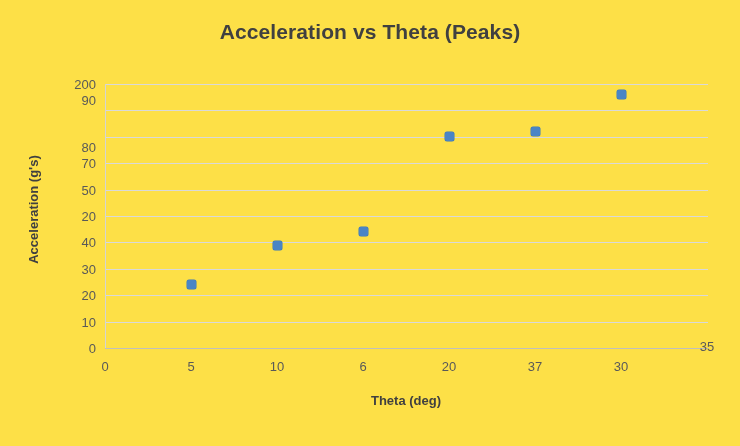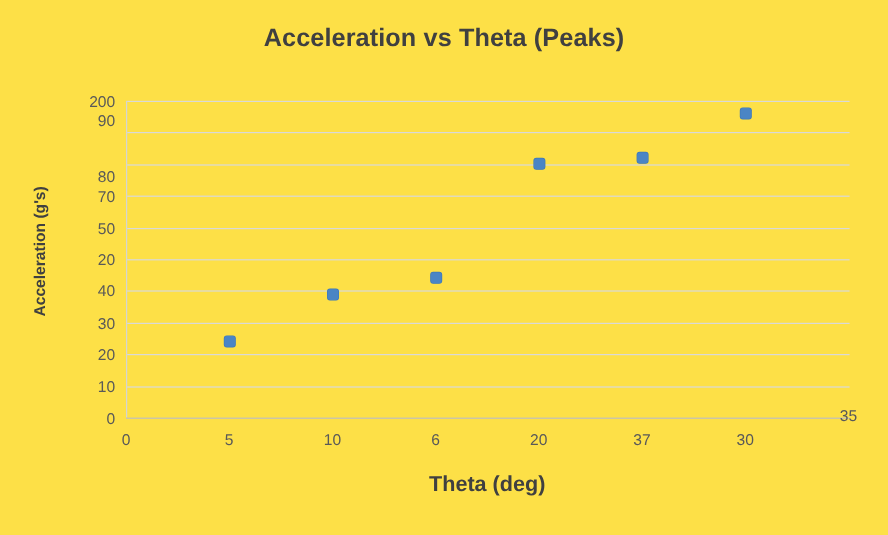--- a/index.html
+++ b/index.html
@@ -55,21 +55,21 @@
     font-weight: bold;
     color: #404040;
     margin-top: -28px;
   }
   #xlabel {
     position: absolute;
     left: 105px;
     top: 393px;
     width: 602px;
     text-align: center;
-    font-size: 18px;
+    font-size: 13px;
     font-weight: bold;
     color: #404040;
   }
 
   
   #plot-area {
     position: absolute;
     left: 105px;
     top: 84px;
     width: 602px;

